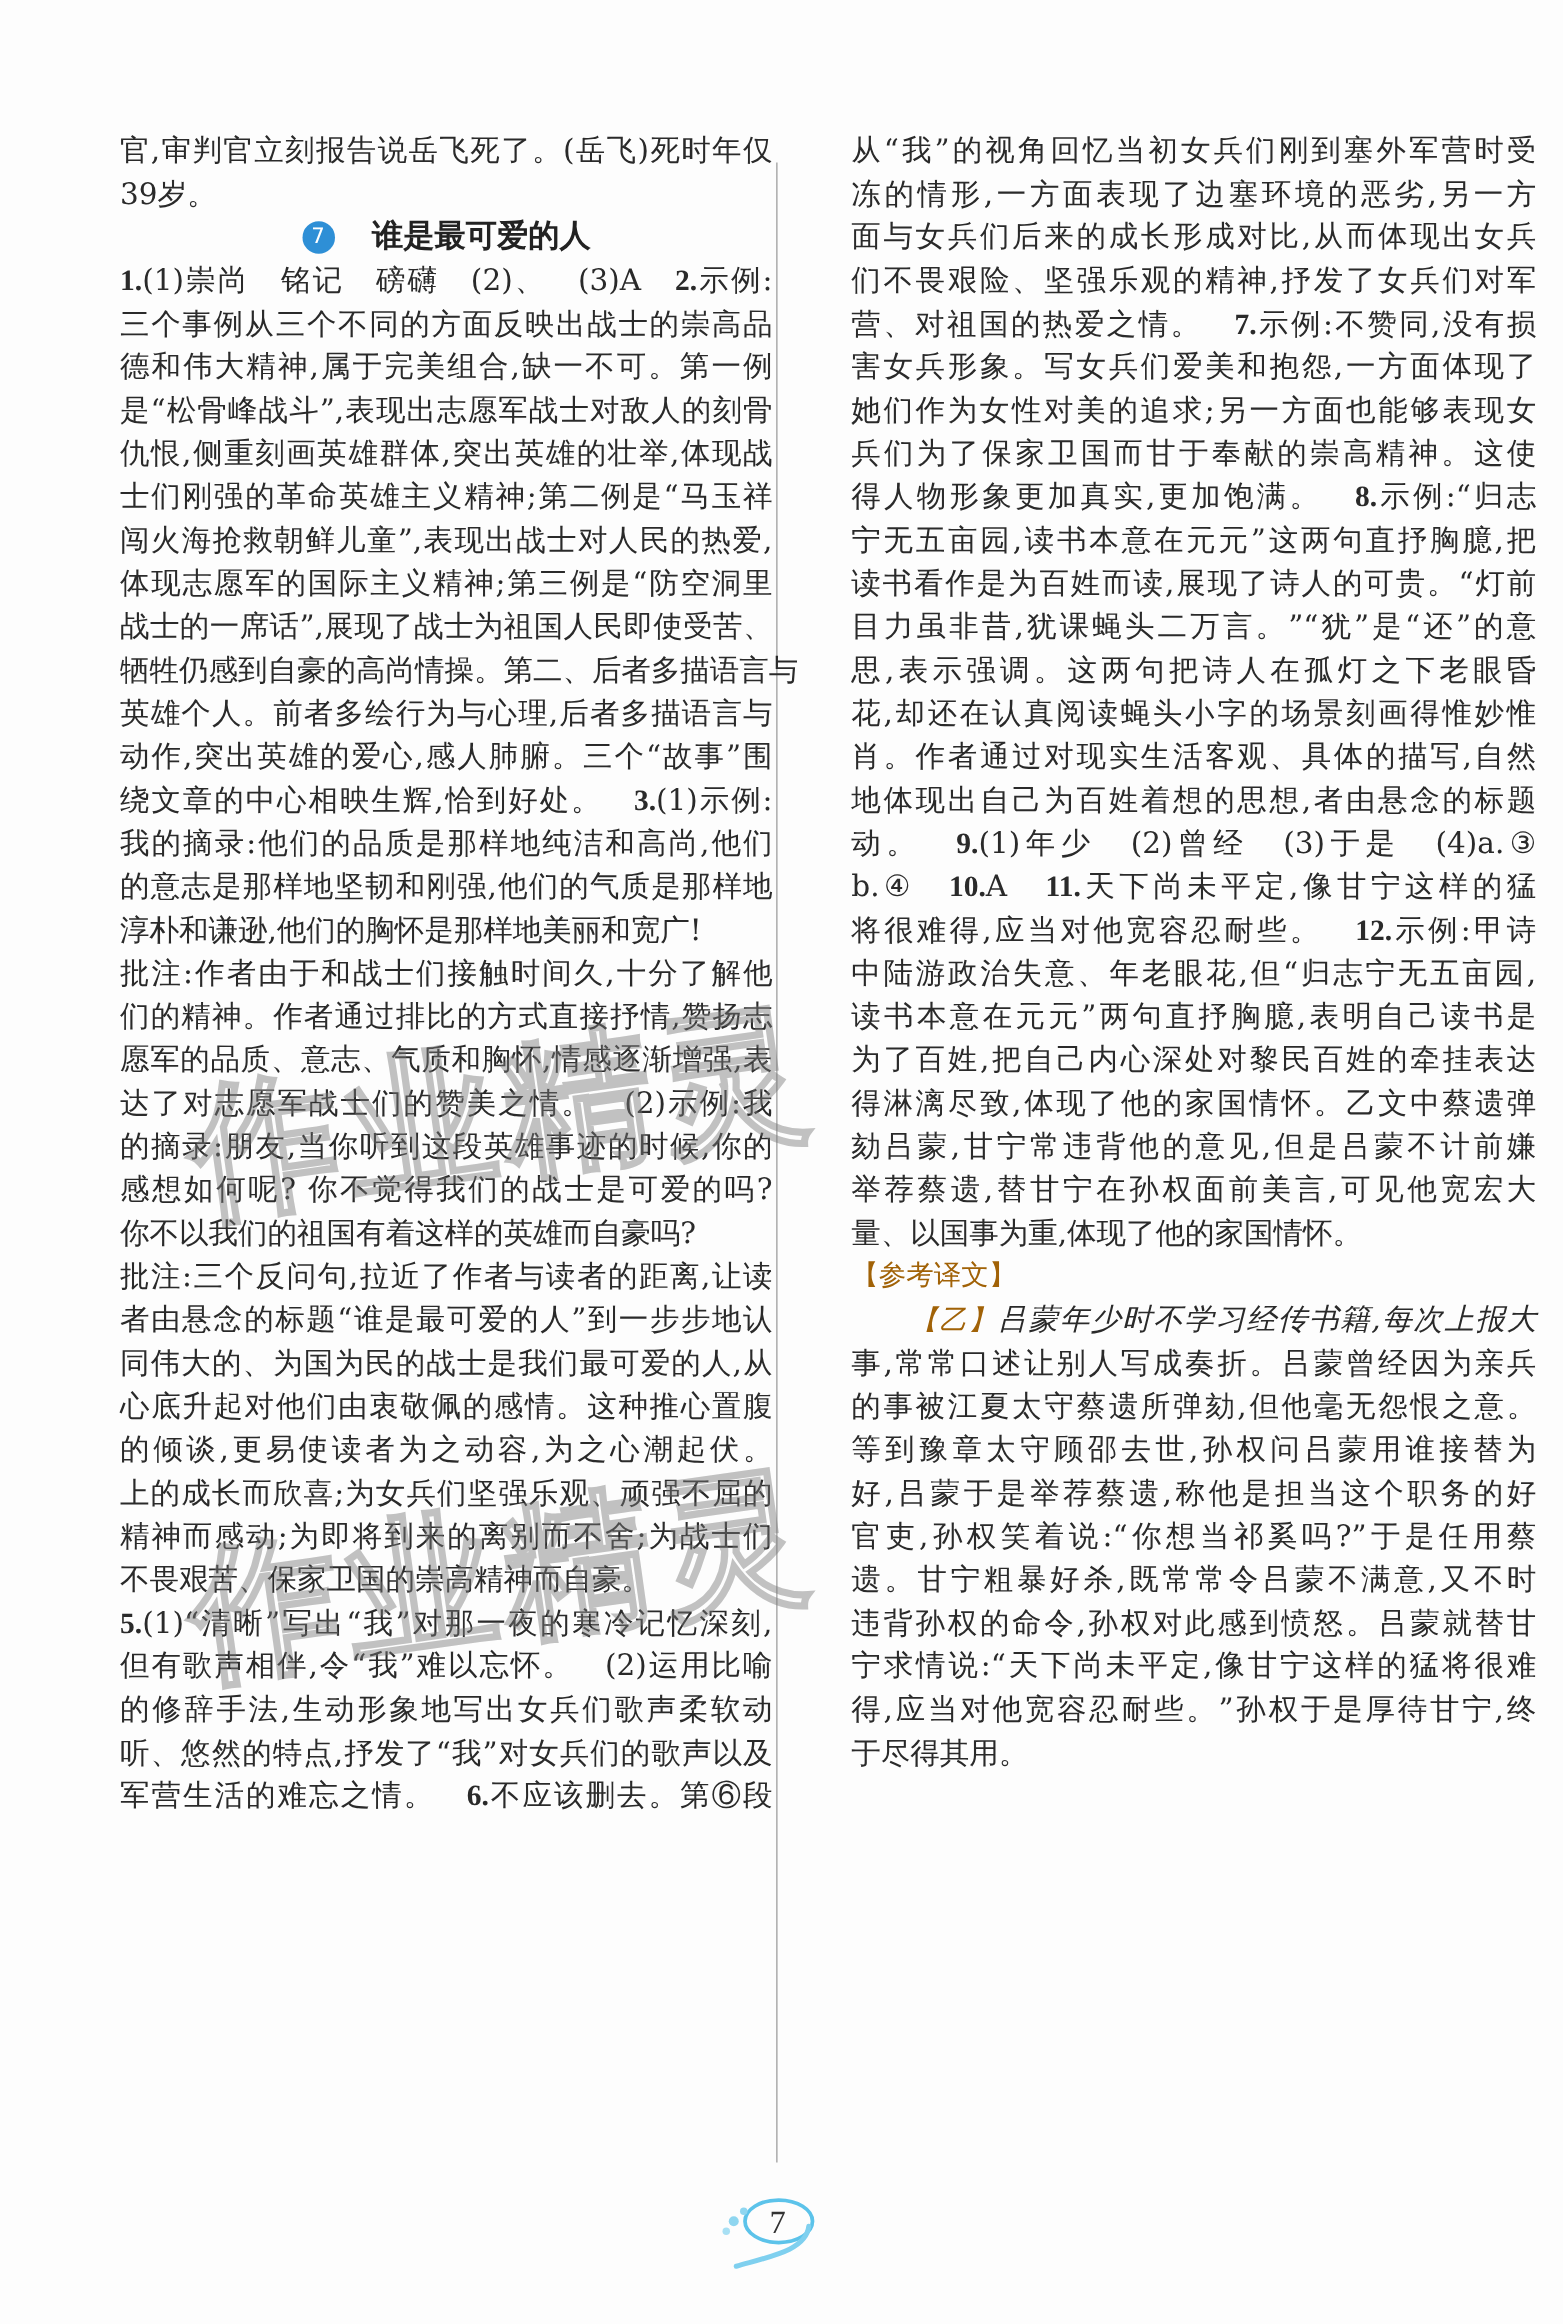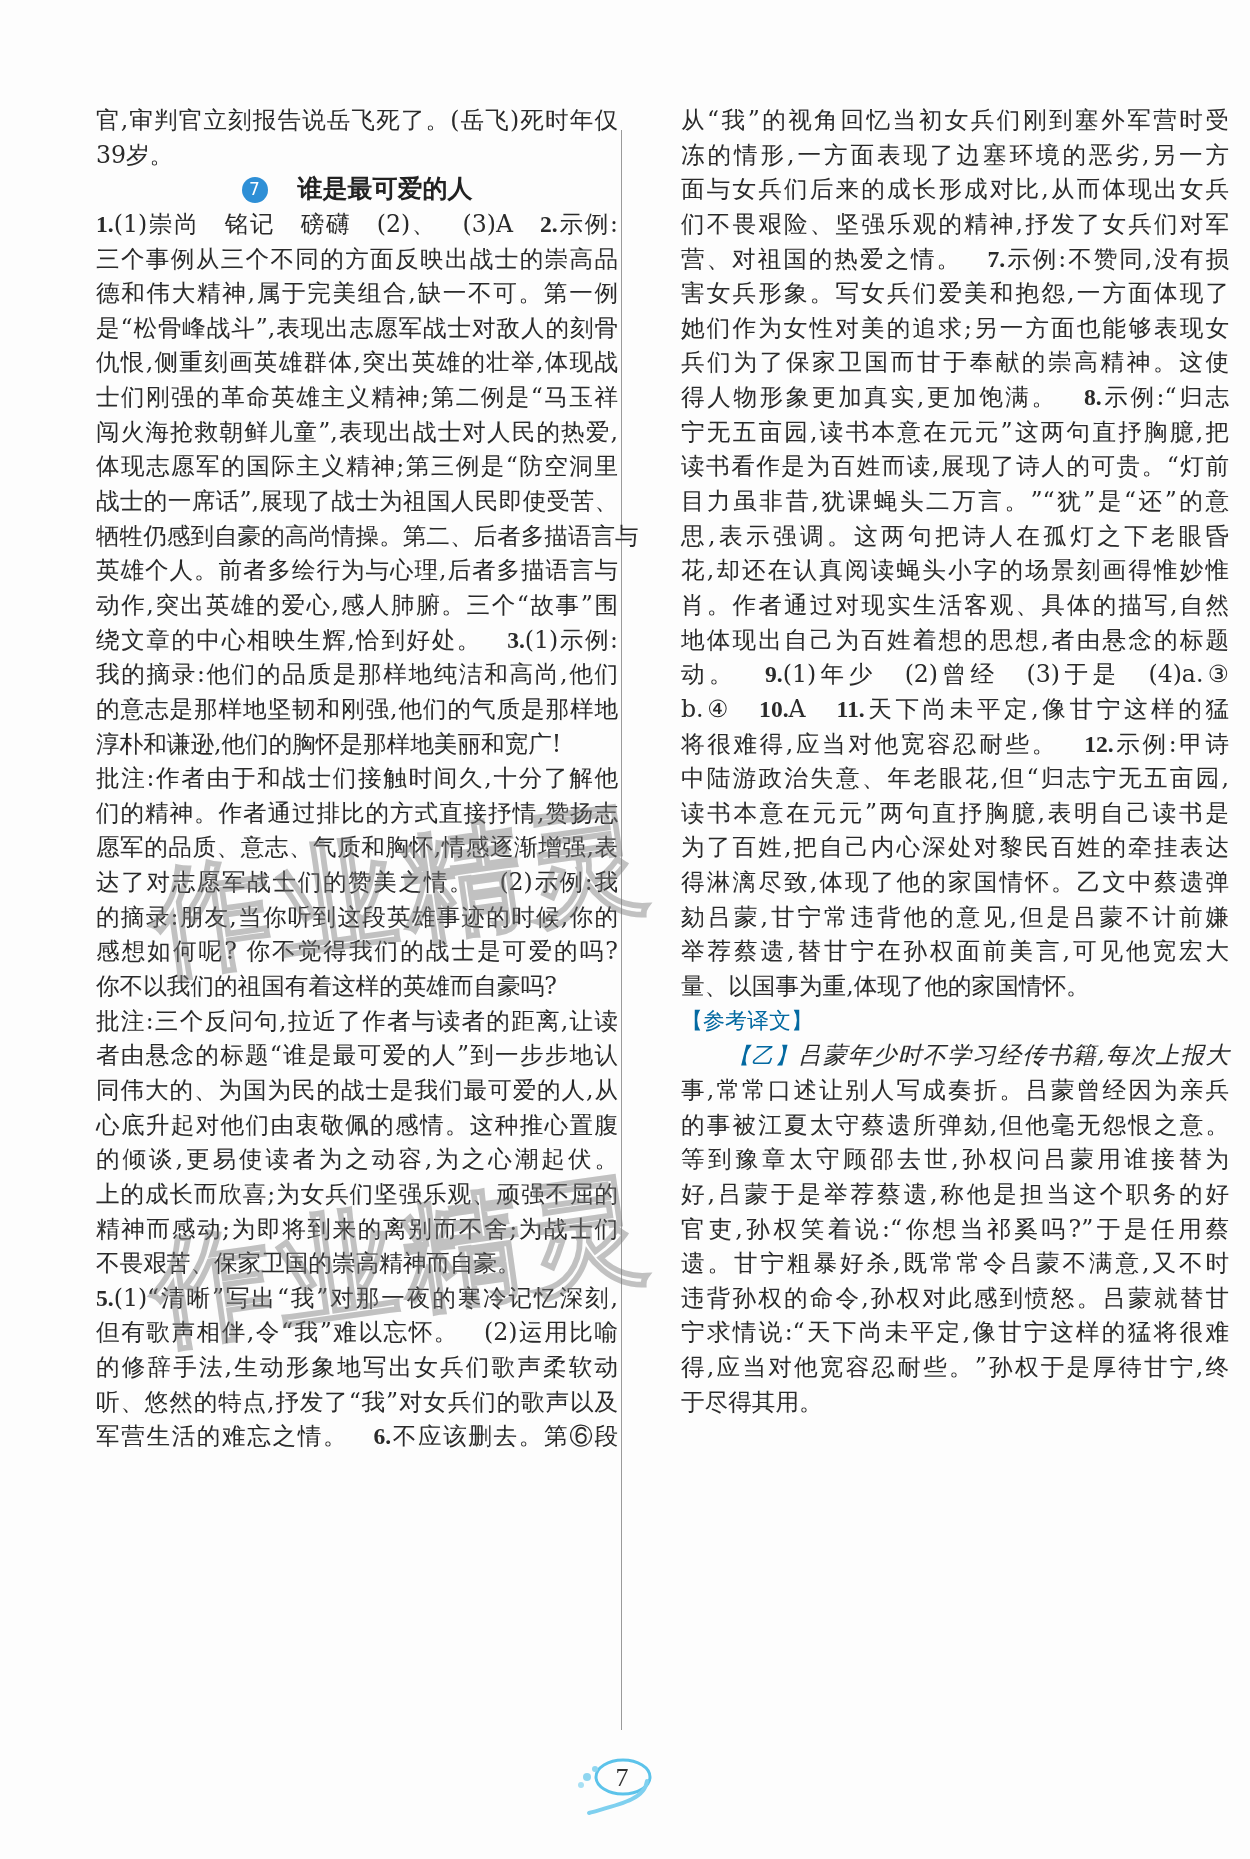--- a/index.html
+++ b/index.html
@@ -16,21 +16,21 @@
   b.qn { font-family: "Liberation Serif", "DejaVu Serif", serif; font-weight: bold; }
   .heading {
     display: flex; align-items: center; justify-content: center; height: 34.65px;
     font-family: "DejaVu Sans", "Liberation Sans", sans-serif; font-weight: bold; font-size: 25px; color: #222;
   }
   .badge {
     width: 26px; height: 26px; border-radius: 50%; background: #2e8fd6; color: #fff;
     font-size: 17px; font-weight: normal; display: inline-flex; align-items: center; justify-content: center;
     margin-right: 30px;
   }
-  .section-label { color: #0369a1; font-family: "DejaVu Sans", "Liberation Sans", sans-serif; font-size: 22px; }
+  .section-label { color: #a16207; font-family: "DejaVu Sans", "Liberation Sans", sans-serif; font-size: 22px; }
   .divider { position: absolute; left: 621px; top: 130px; width: 1px; height: 1600px; background: #9a9a9a; }
   .footer { position: absolute; left: 567px; top: 1755px; width: 110px; height: 60px; }
   .footer svg { position: absolute; left: 0; top: 0; }
   .page-num {
     position: absolute; left: 40px; top: 8px; width: 30px; text-align: center;
     font-family: "Liberation Serif", serif; font-size: 26px; color: #333;
   }
   .watermark {
     position: absolute; font-family: "DejaVu Sans", sans-serif; font-weight: bold;
     font-size: 120px; color: transparent; -webkit-text-stroke: 2px rgba(120,120,120,0.45);

